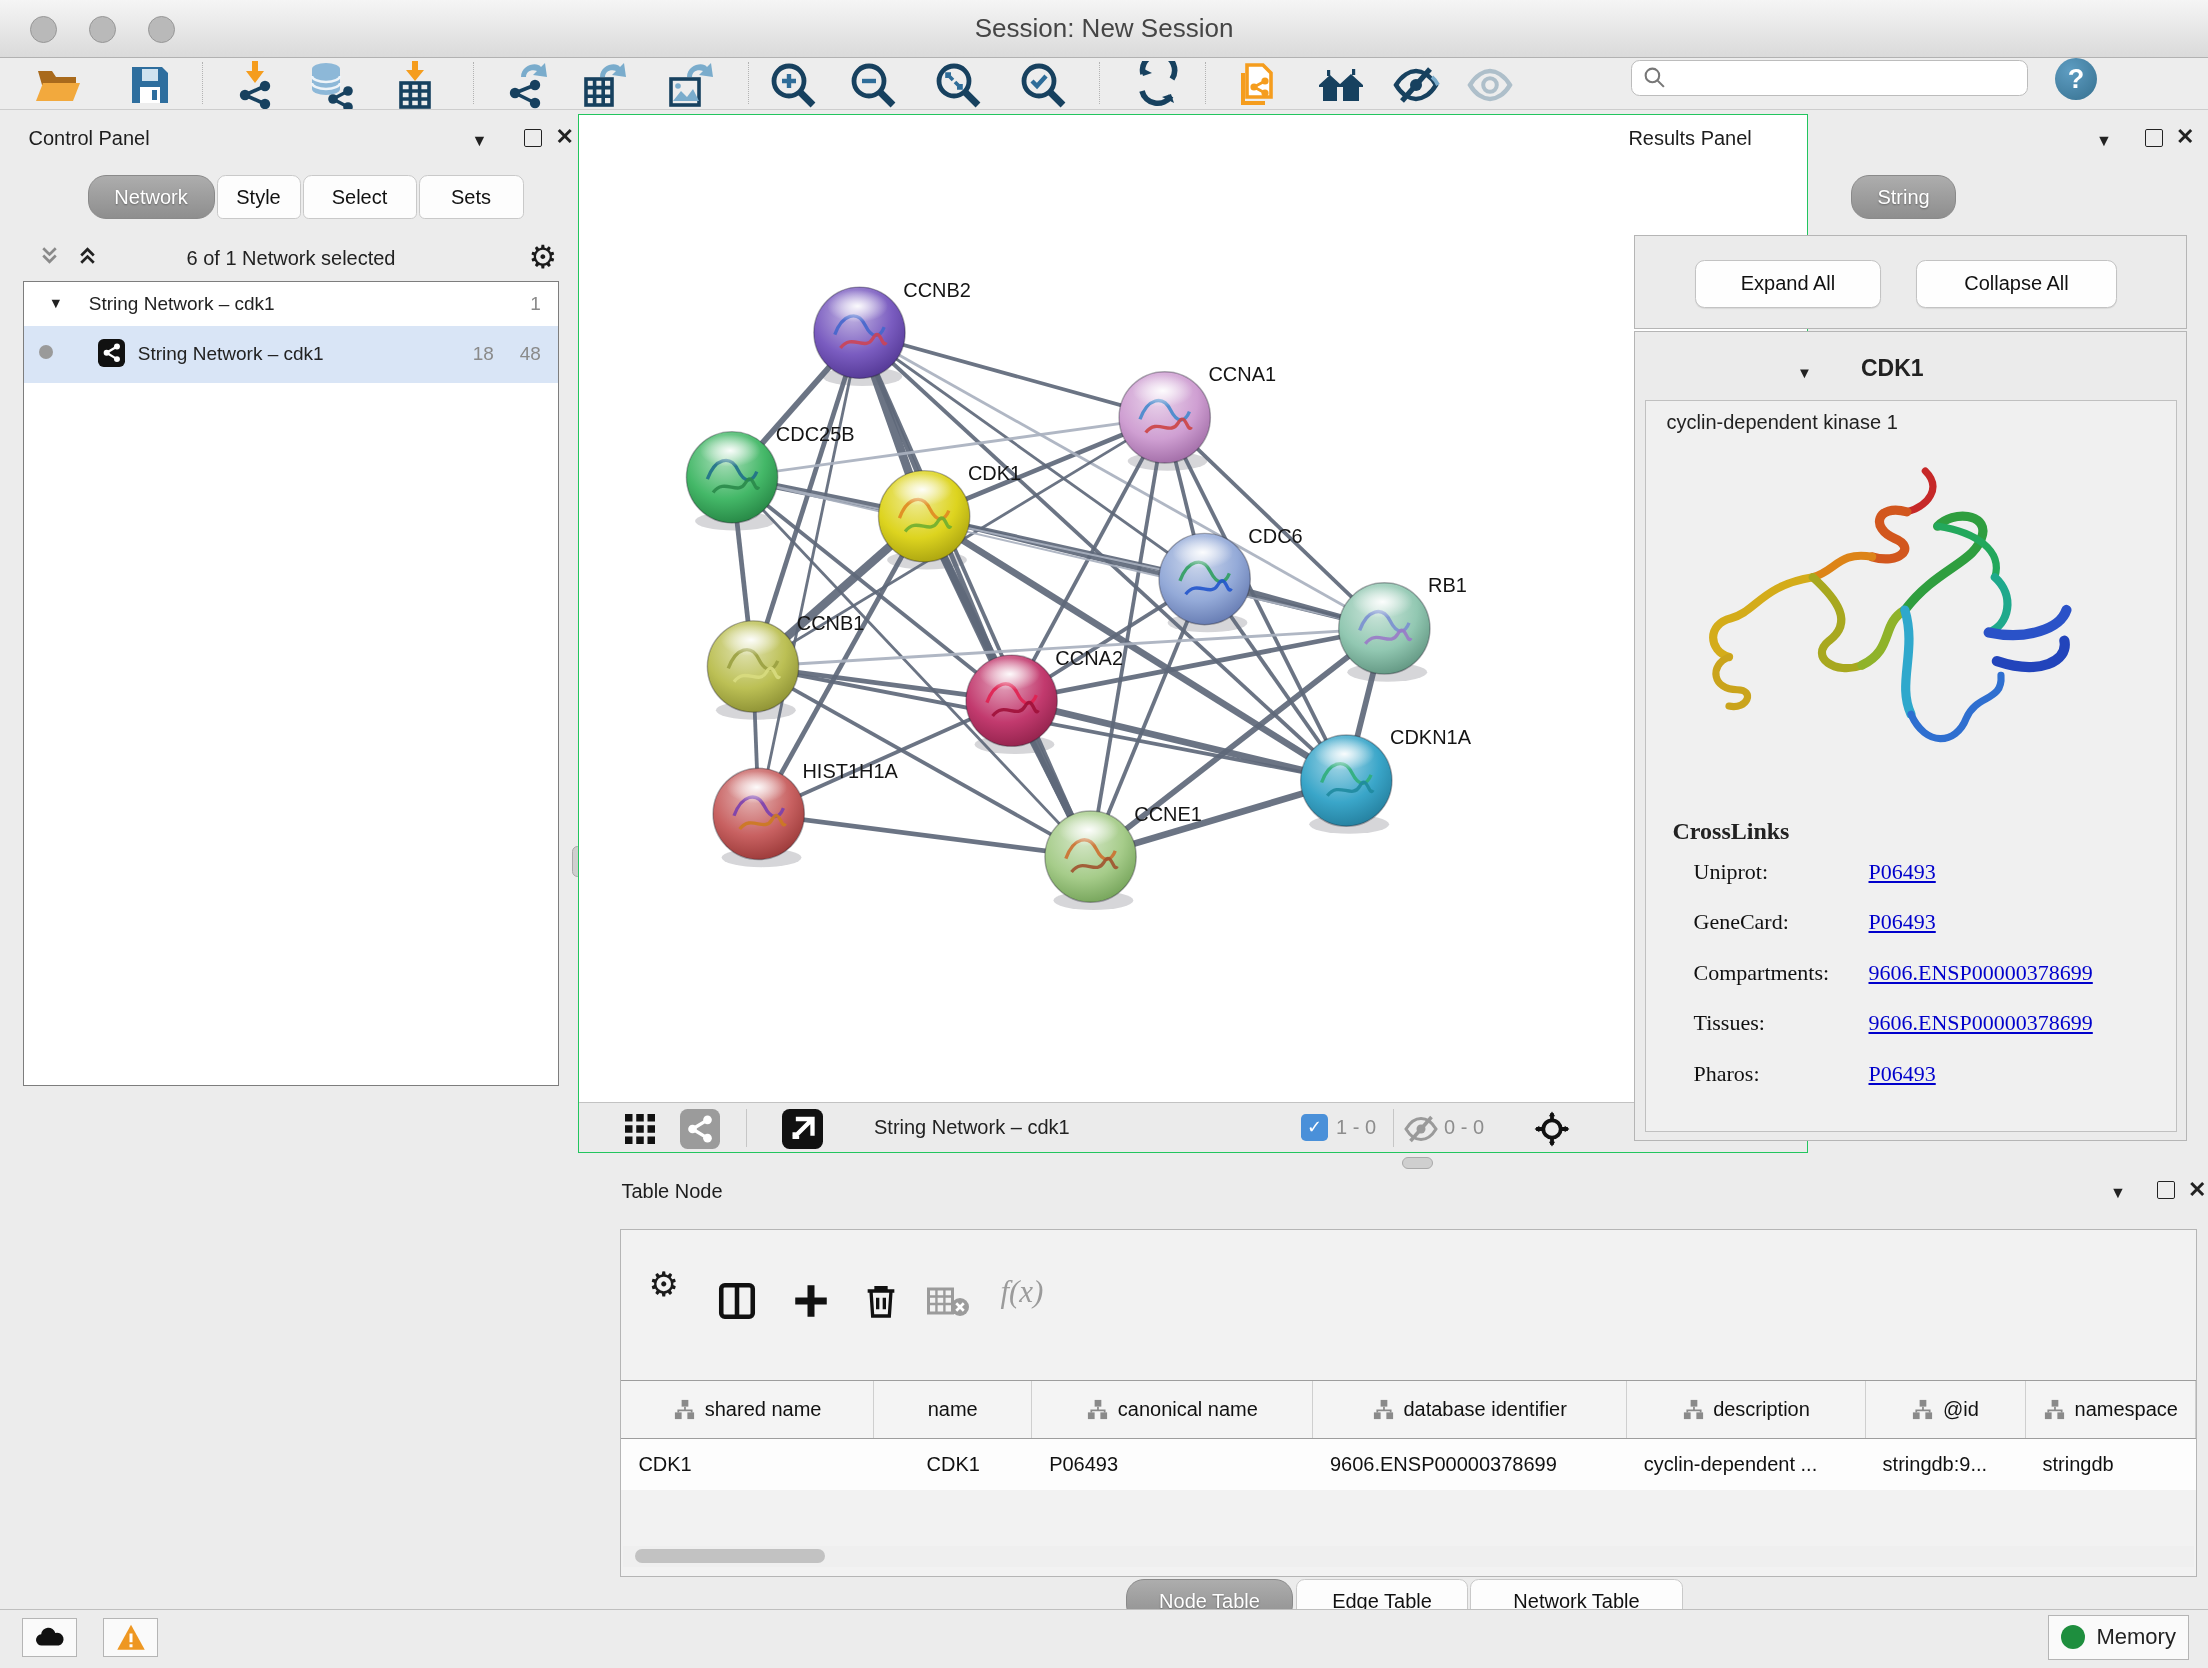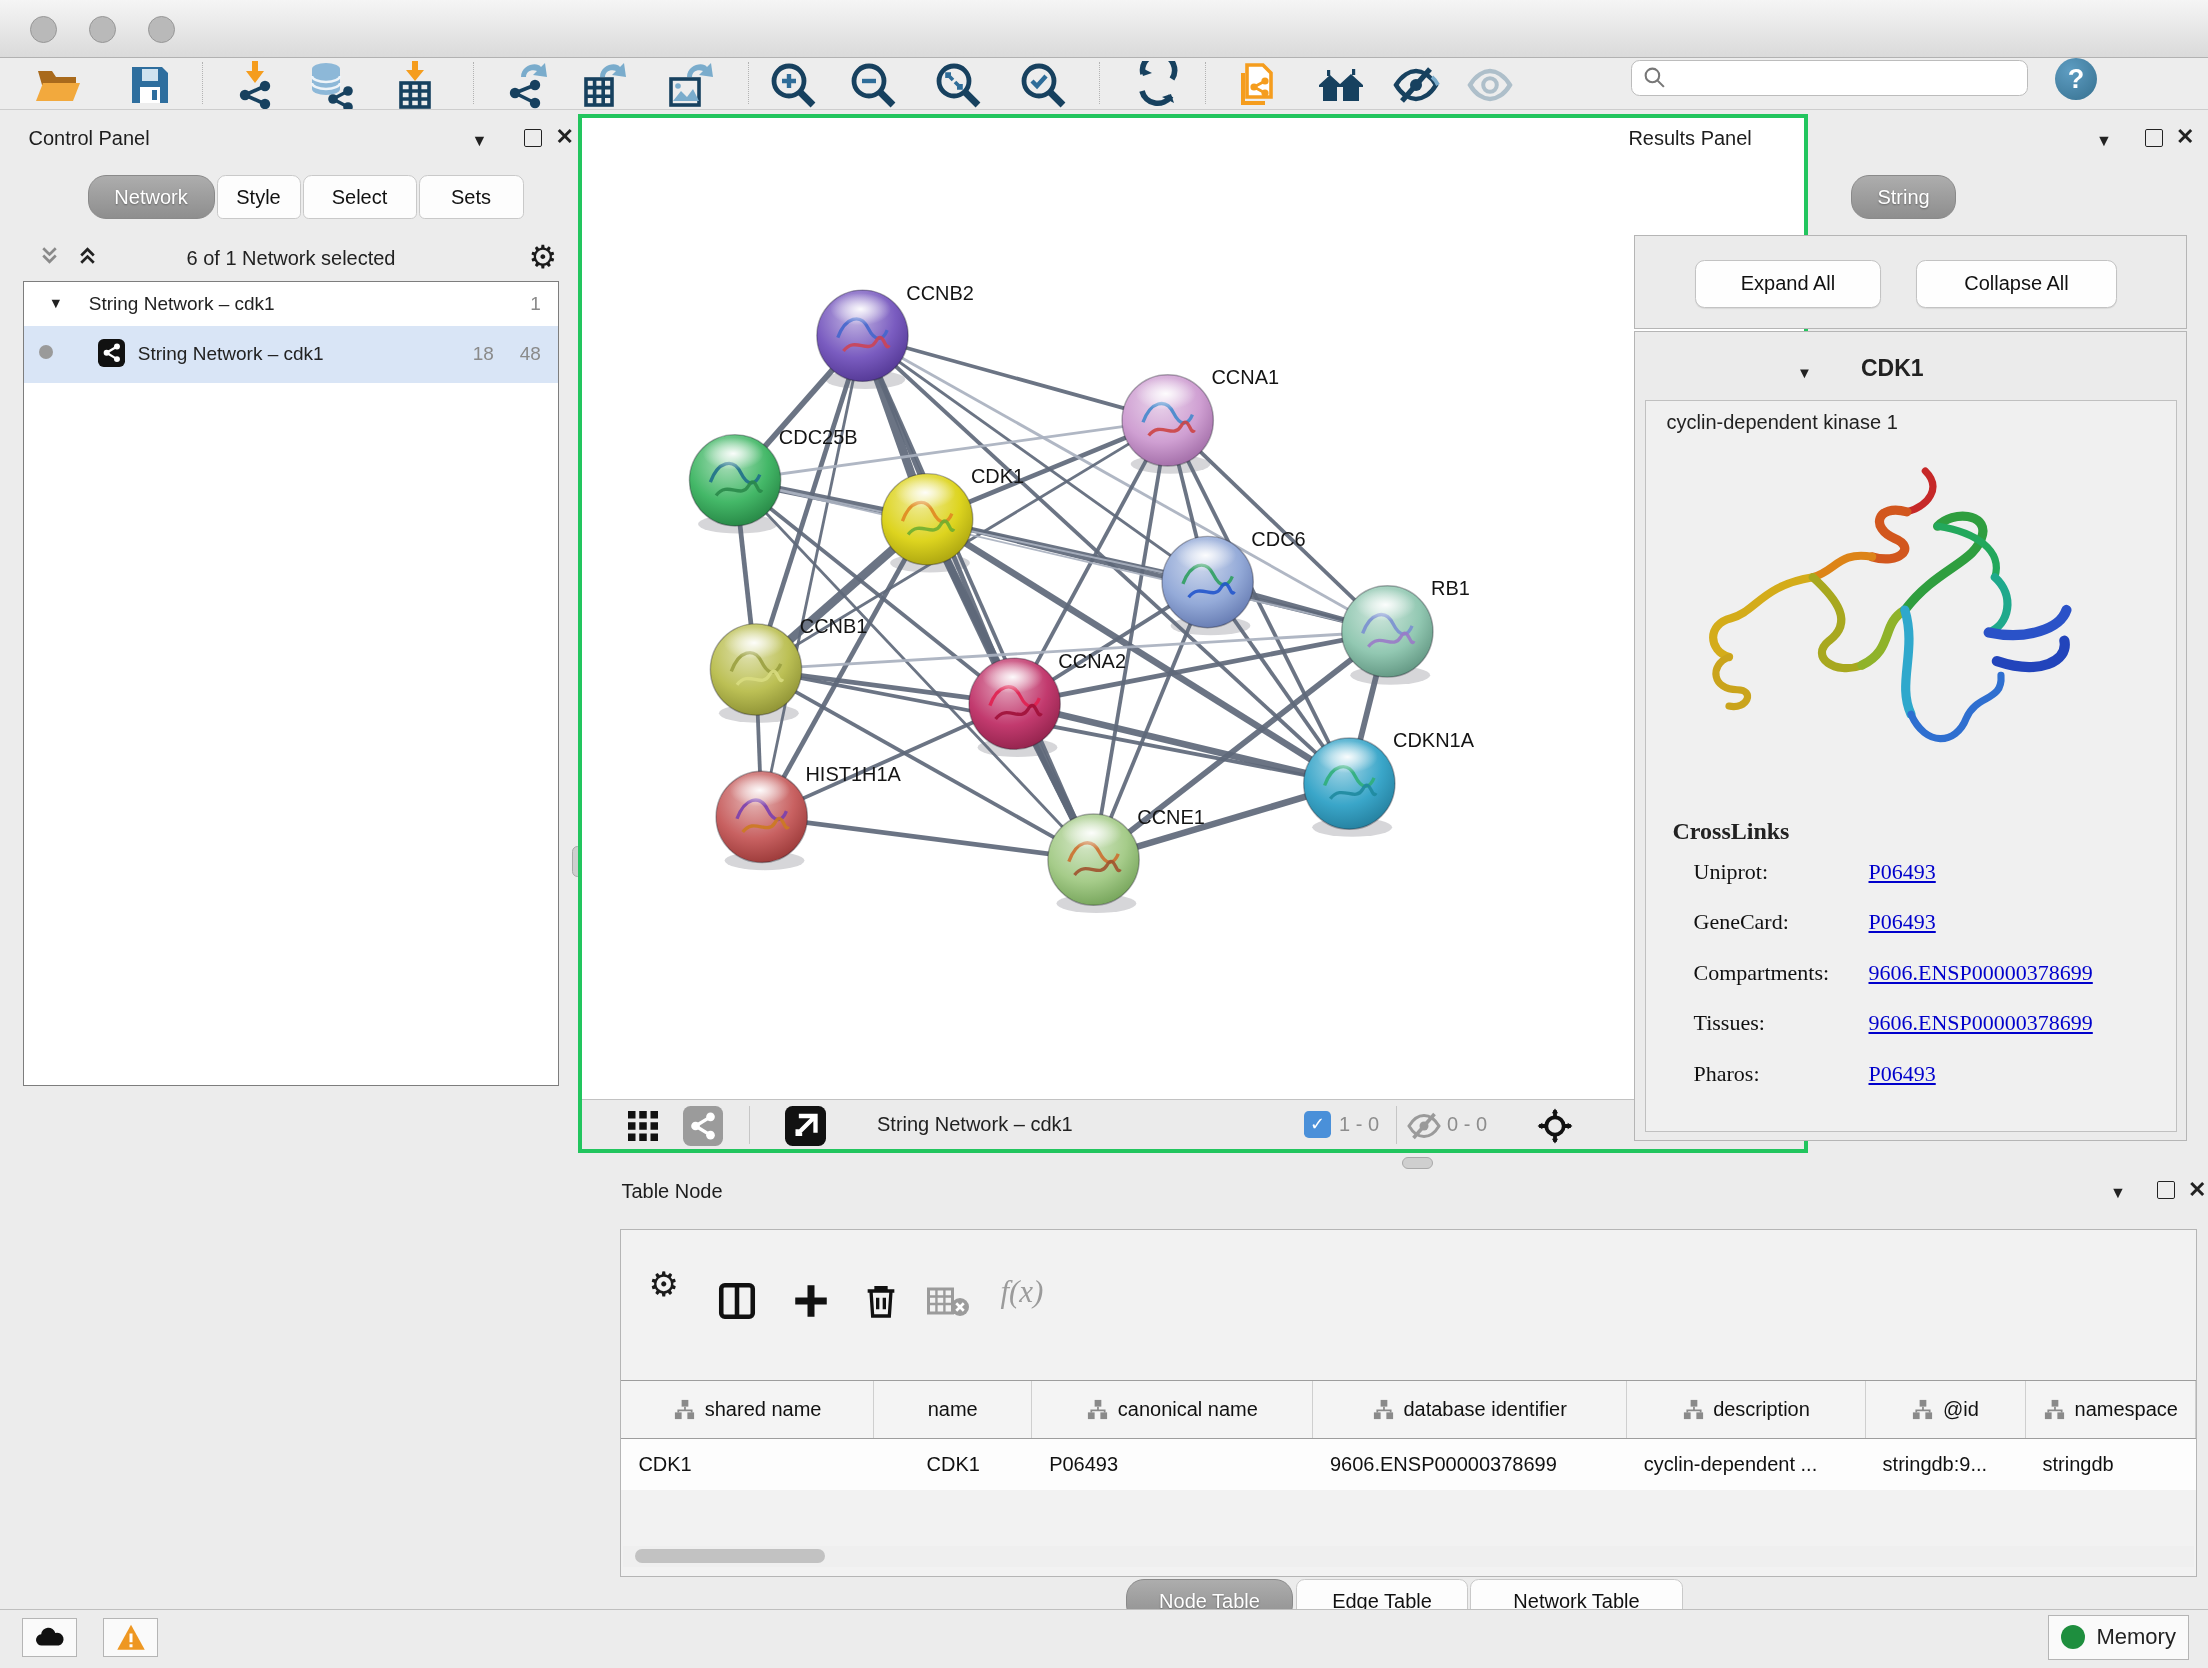--- a/index.html
+++ b/index.html
@@ -36,21 +36,21 @@
   #control-panel{position:absolute;left:9.5px;top:114px;width:563px;height:982px;}
   .treebox{position:absolute;left:13.3px;top:167px;width:536px;height:805px;background:#fff;
     border:1.9px solid #7d7d7d;box-sizing:border-box;}
   .trow{position:relative;width:100%;height:44px;font-size:19px;}
   .trow .lbl{position:absolute;top:10.5px;}
   .trow .cnt{position:absolute;top:10.5px;color:#8a8a8a;}
   .sharebadge{position:absolute;width:27.6px;height:27.6px;background:#111;border-radius:5.7px;}
   .sharebadge svg{width:100%;height:100%;}
   
   #network-panel{position:absolute;left:578px;top:114px;width:1230px;height:1039px;
-    background:#fff;border:4px solid #22c55e;box-sizing:border-box;}
+    background:#fff;border:1px solid #22c55e;box-sizing:border-box;}
   #net-svg{position:absolute;left:0;top:0;}
   .netbar{position:absolute;left:0;bottom:0;width:100%;height:49px;background:#ebebeb;
     border-top:1px solid #c2c2c2;}
   .netbar .txt{position:absolute;top:13.3px;font-size:20px;color:#222;}
   .vsep{position:absolute;top:5.7px;height:38px;border-left:1px solid #c6c6c6;}
   
   #results-panel{position:absolute;left:1617px;top:114px;width:582px;height:1039px;}
   .rbox{position:absolute;left:17px;width:553px;background:#ebebeb;border:1px solid #b5b5b5;box-sizing:border-box;}
   .btn{position:absolute;height:46px;background:#fefefe;border:1px solid #c3c3c3;border-radius:9.5px;
     font-size:20px;text-align:center;line-height:44px;color:#111;box-shadow:0 1px 1px rgba(0,0,0,.08);}
@@ -88,20 +88,21 @@
 </style>
 </head>
 <body>
 
 <div class="window">
 
   <div class="titlebar">
     <div class="tl" style="left:30px"></div>
     <div class="tl" style="left:89px"></div>
     <div class="tl" style="left:148px"></div>
+    <div class="win-title">Session: New Session</div>
   </div>
 
   <div class="toolbar">
     <div class="tbicon" style="left:34px">
       <svg viewBox="0 0 24 24">
           <path d="M2 5h7l2 3h10v4H4z" fill="#a96a1c"></path>
           <path d="M1 20l3.5-9H23l-3.5 9z" fill="#f2a93d"></path>
         </svg>
     </div>
     <div class="tbicon" style="left:126px">

